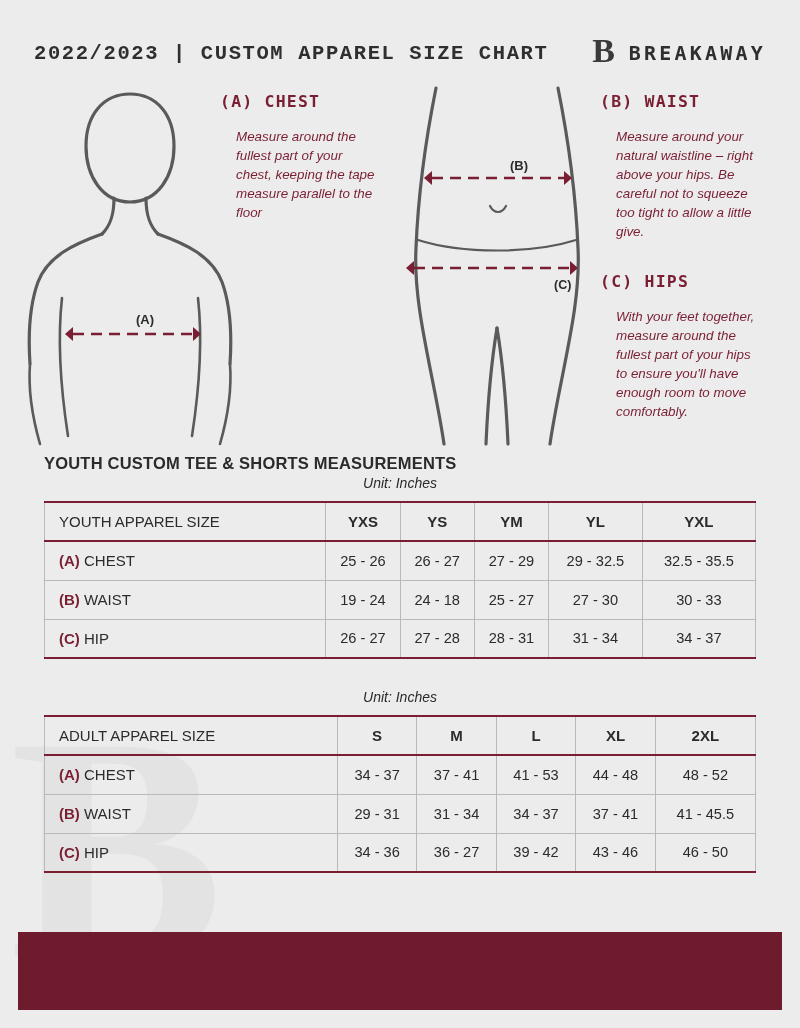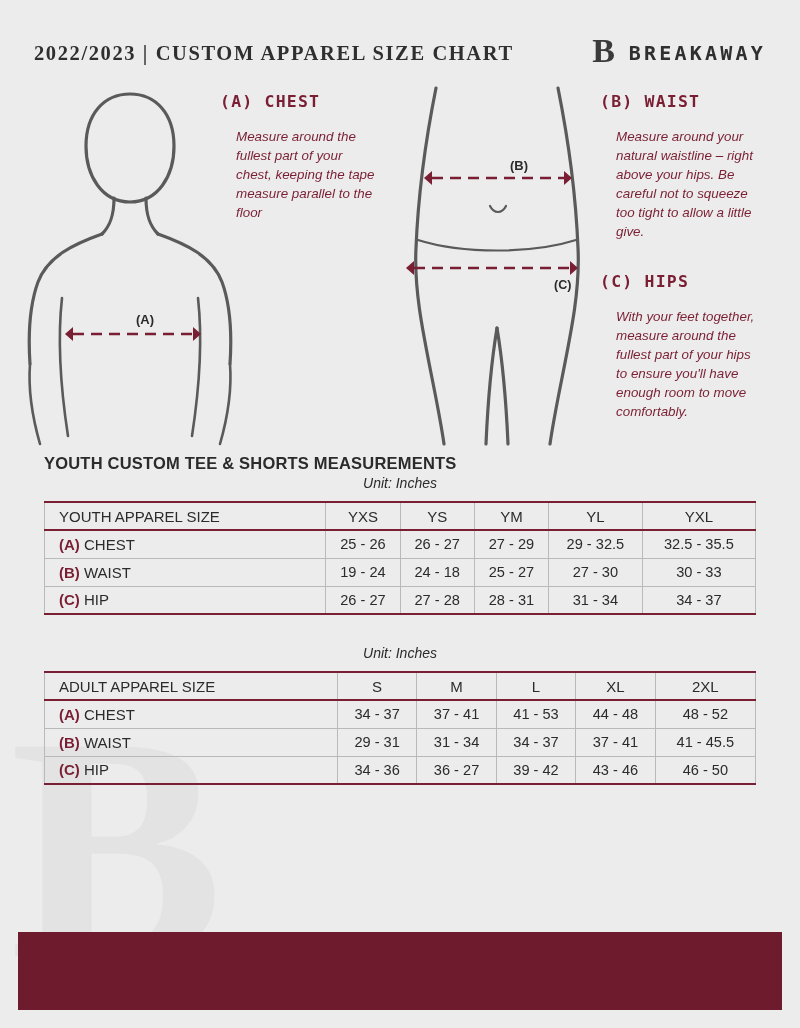--- a/index.html
+++ b/index.html
@@ -35,21 +35,21 @@
   
   .header {
     position: relative;
     z-index: 2;
     display: flex;
     align-items: center;
     justify-content: space-between;
     padding: 36px 34px 0 34px;
   }
   .header-title {
-    font-family: Liberation Serif, serif;
+    font-family: Liberation Mono, monospace;
     font-size: 20.5px;
     font-weight: 700;
     letter-spacing: 1.6px;
     color: #2f2f2f;
     white-space: nowrap;
   }
   .brand {
     display: flex;
     align-items: center;
     gap: 14px;
@@ -123,27 +123,27 @@
     margin: 2px 0 10px 0;
   }
   table {
     width: 100%;
     border-collapse: collapse;
     background: transparent;
   }
   table th, table td {
     border: 1px solid #b9b9b9;
     padding: 0;
-    height: 28px;
+    height: 39px;
     text-align: center;
     font-size: 14.6px;
     color: #2b2b2b;
   }
   table thead th {
-    font-weight: 400;
+    font-weight: 700;
     font-size: 15px;
   }
   table thead th.rowhead,
   table tbody td.rowhead {
     text-align: left;
     padding-left: 14px;
     font-weight: 400;
     font-size: 15px;
   }
   table thead th.rowhead { font-weight: 400; }

